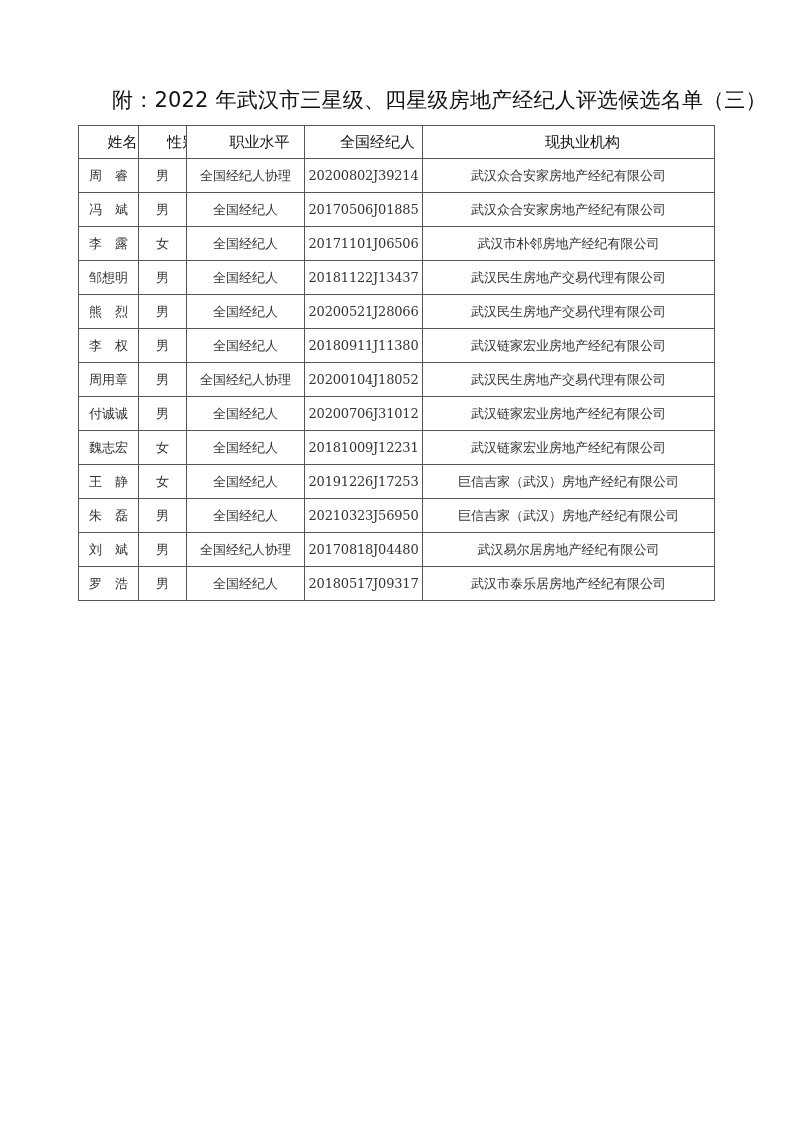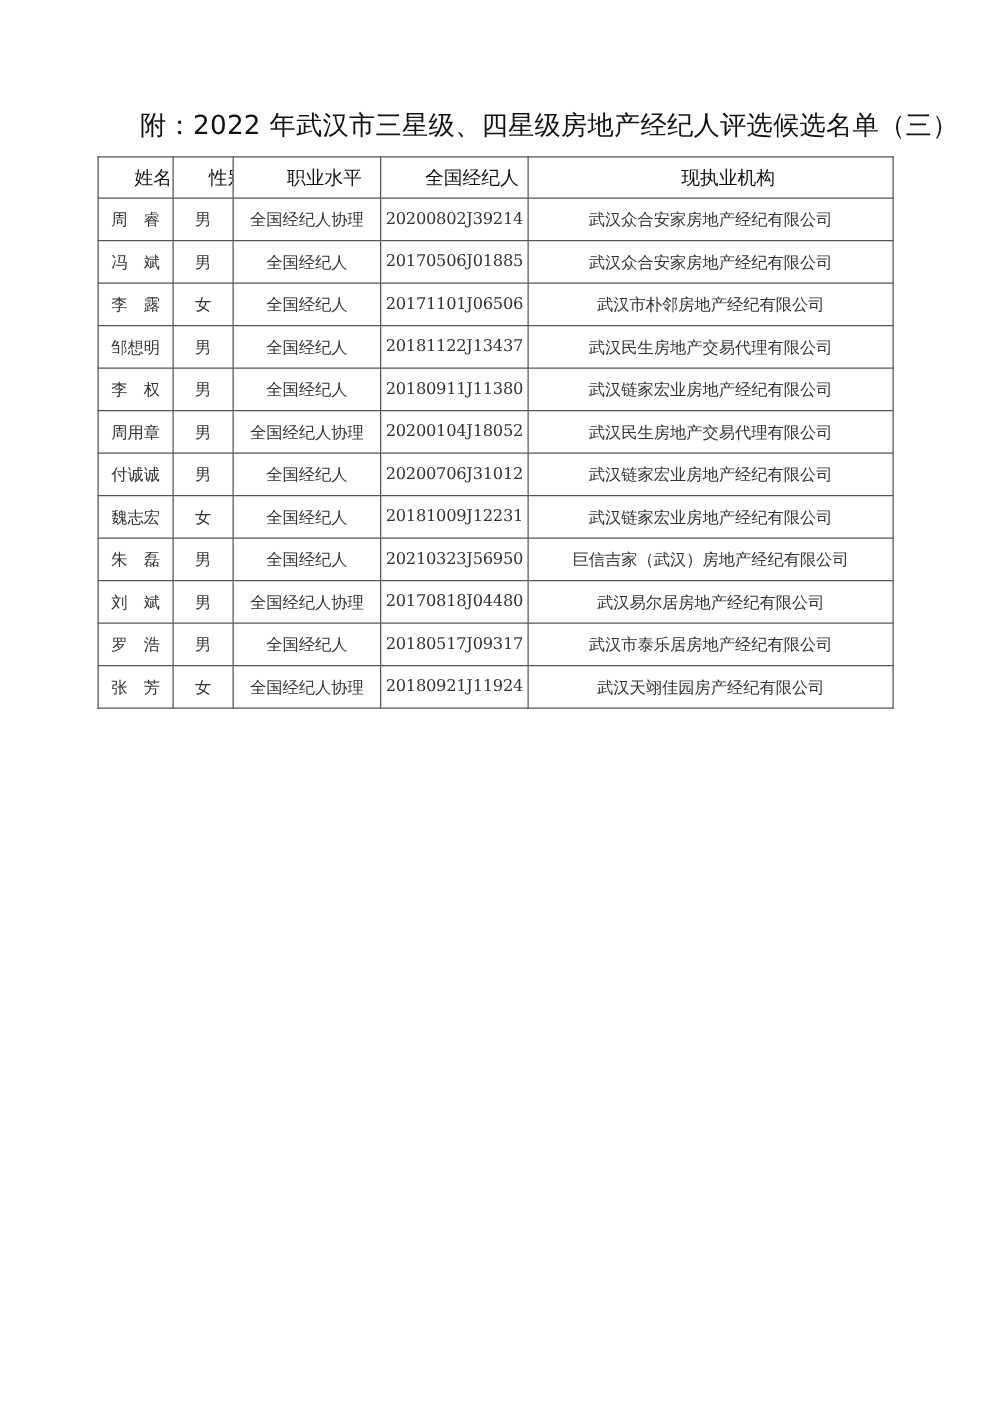--- a/index.html
+++ b/index.html
@@ -84,20 +84,27 @@
         <td>武汉市朴邻房地产经纪有限公司</td>
       </tr>
       <tr>
         <td class="name">邹想明</td>
         <td>男</td>
         <td>全国经纪人</td>
         <td class="reg">20181122J13437</td>
         <td>武汉民生房地产交易代理有限公司</td>
       </tr>
       <tr>
+        <td class="name">熊　烈</td>
+        <td>男</td>
+        <td>全国经纪人</td>
+        <td class="reg">20200521J28066</td>
+        <td>武汉民生房地产交易代理有限公司</td>
+      </tr>
+      <tr>
         <td class="name">李　权</td>
         <td>男</td>
         <td>全国经纪人</td>
         <td class="reg">20180911J11380</td>
         <td>武汉链家宏业房地产经纪有限公司</td>
       </tr>
       <tr>
         <td class="name">周用章</td>
         <td>男</td>
         <td>全国经纪人协理</td>
@@ -112,41 +119,41 @@
         <td>武汉链家宏业房地产经纪有限公司</td>
       </tr>
       <tr>
         <td class="name">魏志宏</td>
         <td>女</td>
         <td>全国经纪人</td>
         <td class="reg">20181009J12231</td>
         <td>武汉链家宏业房地产经纪有限公司</td>
       </tr>
       <tr>
+        <td class="name">王　静</td>
+        <td>女</td>
+        <td>全国经纪人</td>
+        <td class="reg">20191226J17253</td>
+        <td>巨信吉家（武汉）房地产经纪有限公司</td>
+      </tr>
+      <tr>
         <td class="name">朱　磊</td>
         <td>男</td>
         <td>全国经纪人</td>
         <td class="reg">20210323J56950</td>
         <td>巨信吉家（武汉）房地产经纪有限公司</td>
       </tr>
       <tr>
         <td class="name">刘　斌</td>
         <td>男</td>
         <td>全国经纪人协理</td>
         <td class="reg">20170818J04480</td>
         <td>武汉易尔居房地产经纪有限公司</td>
       </tr>
       <tr>
         <td class="name">罗　浩</td>
         <td>男</td>
         <td>全国经纪人</td>
         <td class="reg">20180517J09317</td>
         <td>武汉市泰乐居房地产经纪有限公司</td>
       </tr>
-      <tr>
-        <td class="name">张　芳</td>
-        <td>女</td>
-        <td>全国经纪人协理</td>
-        <td class="reg">20180921J11924</td>
-        <td>武汉天翊佳园房产经纪有限公司</td>
-      </tr>
     </tbody>
 </table>
 
 </body></html>

